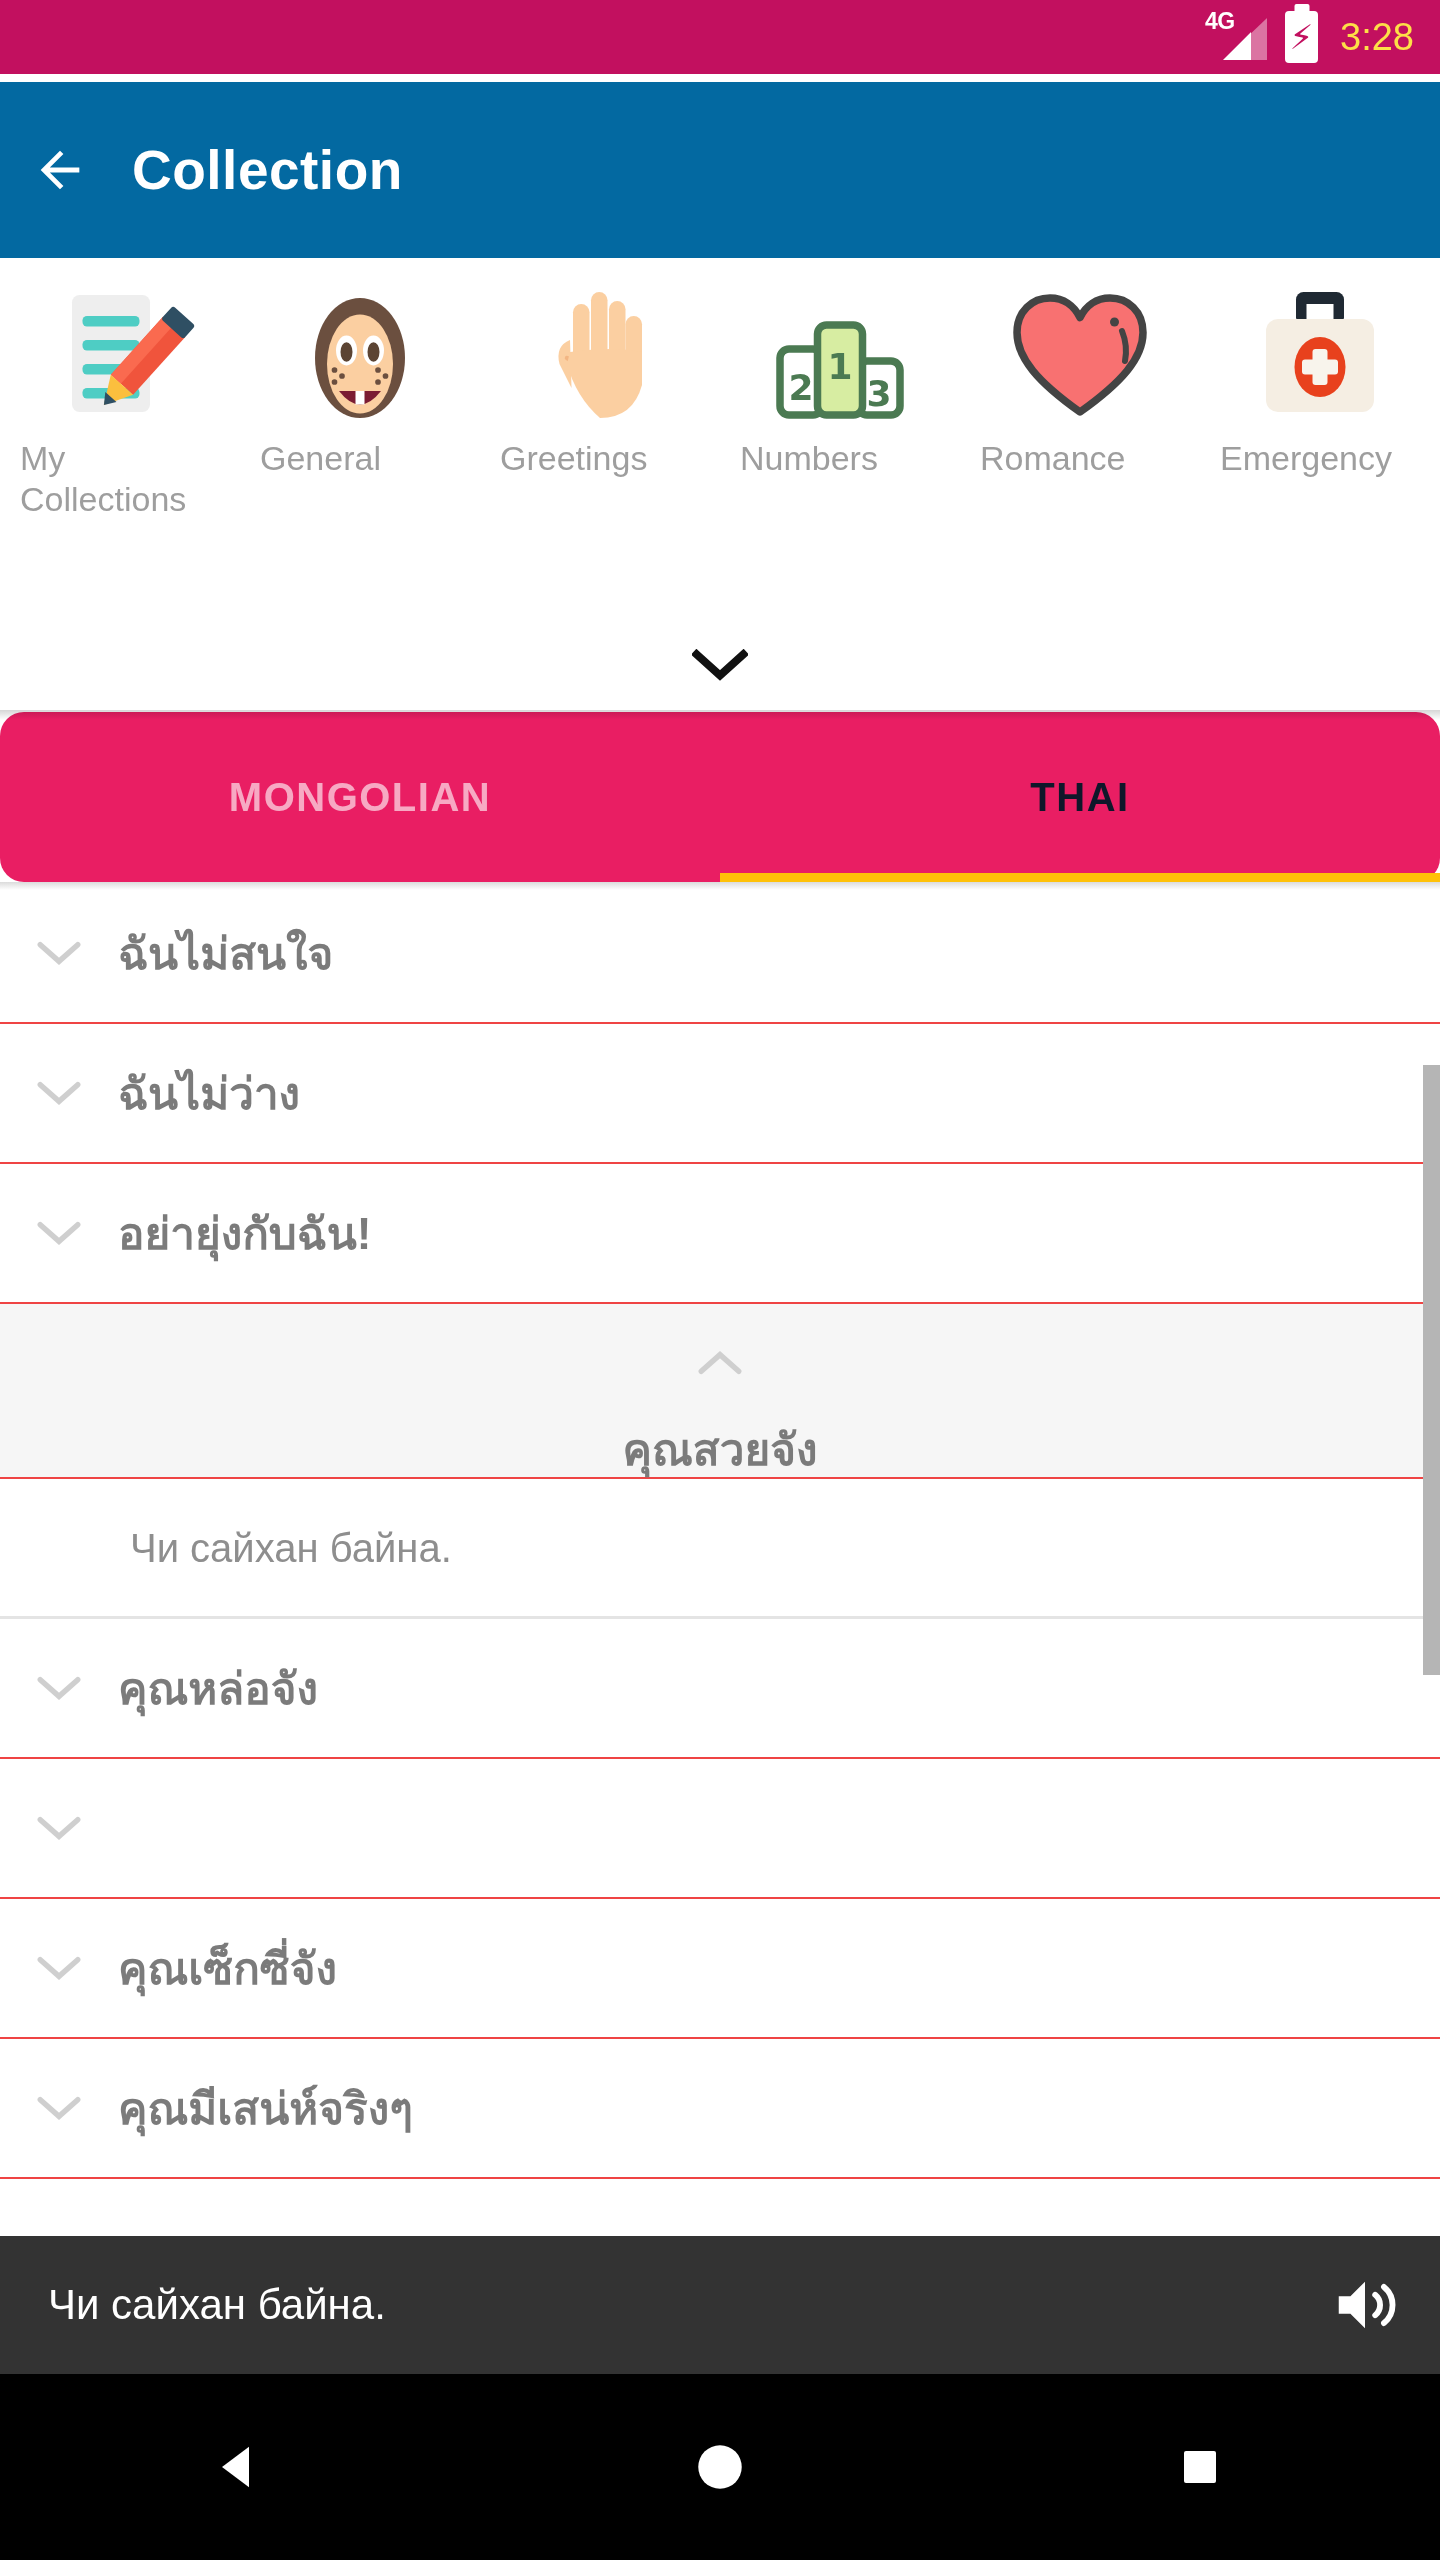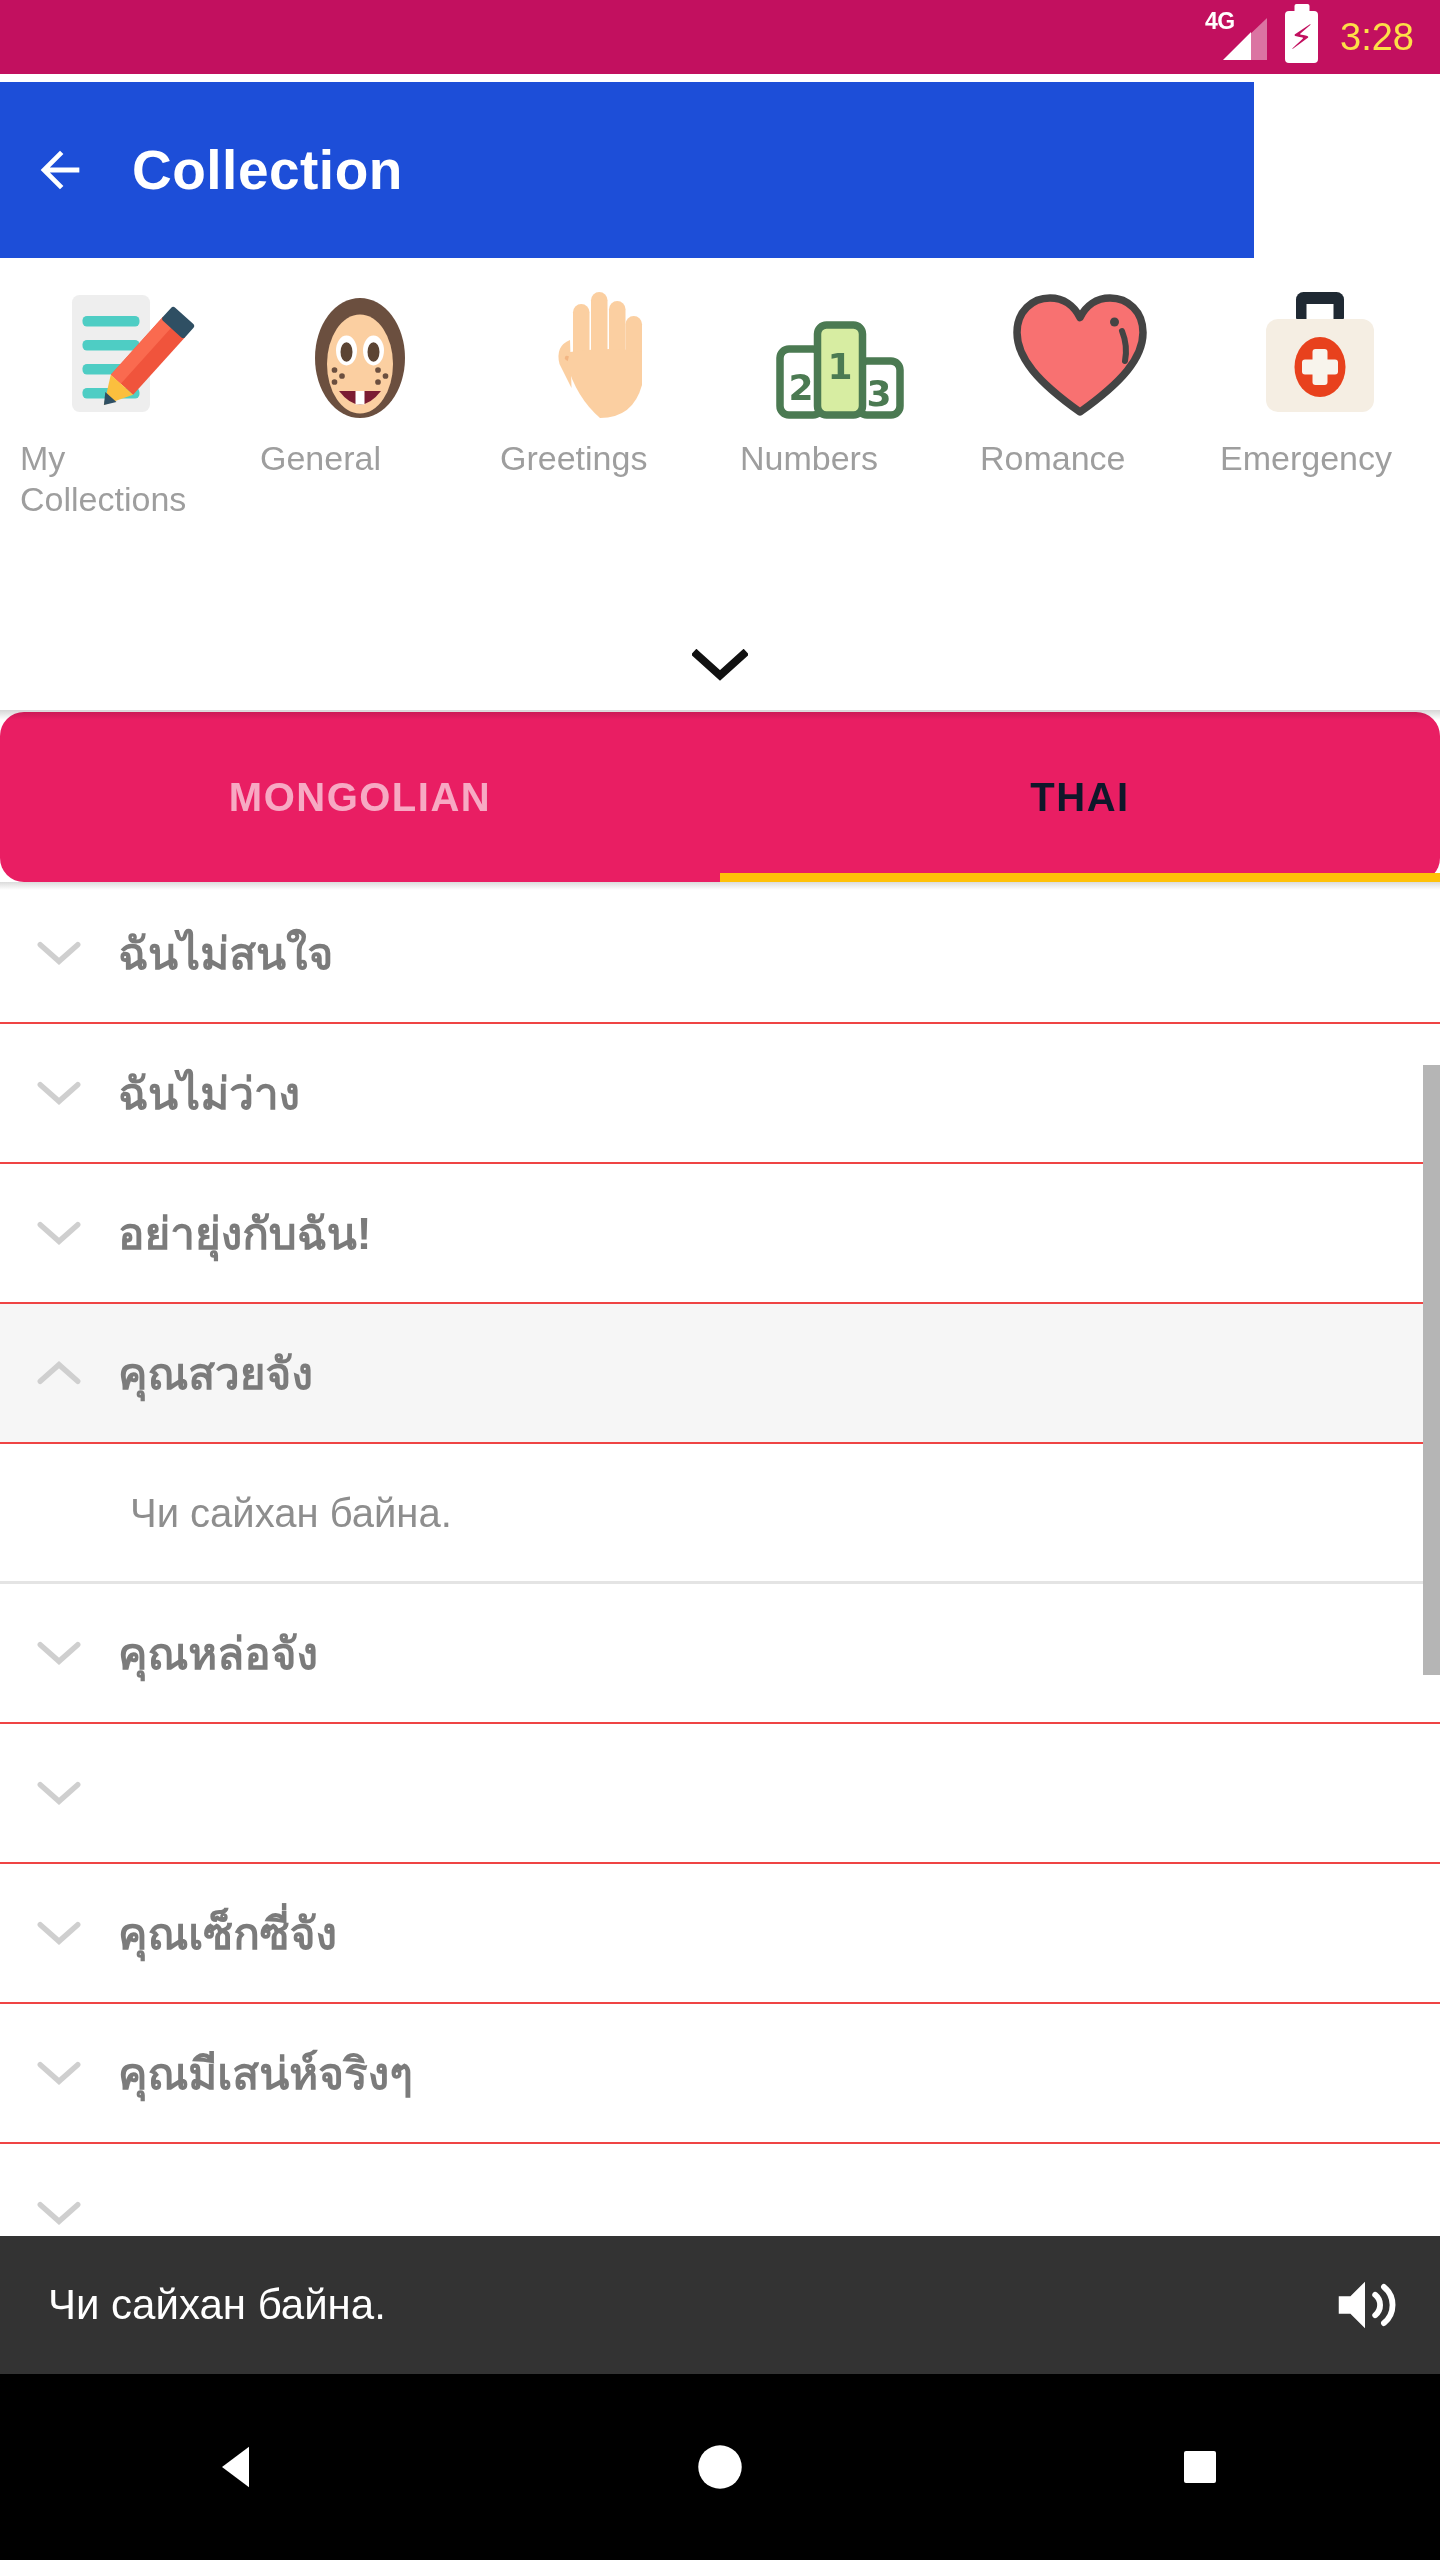--- a/index.html
+++ b/index.html
@@ -45,22 +45,22 @@
   }
   .batt-bolt {
     position:absolute; top:50%; left:50%; transform:translate(-50%,-50%);
     font-size: 34px; color: #c2105f; line-height: 1; font-weight: bold;
   }
   .sb-time {
     color:#fde047; font-size: 38px; font-weight: normal; letter-spacing: 0px;
     line-height: 1; margin-left: 4px;
   }
   .appbar-inner {
-    position:absolute; top:0; left:0; width:1254px; height:176px;
-    background:#1d4ed8;
+    position:absolute; top:0; left:0; width:1440px; height:176px;
+    background:#0369a1;
     display:flex; align-items:center;
   }
   .back-btn {
     width: 120px; height: 176px; display:flex; align-items:center; justify-content:center;
     cursor:pointer;
   }
   .back-arrow { width: 58px; height: 58px; }
   .appbar-title {
     color:#ffffff; font-size: 55px; font-weight: bold; letter-spacing: 0.5px;
     margin-left: 12px;
@@ -133,21 +133,21 @@
     position:absolute; top:884px; left:0; width:1440px; height:1352px;
     background:#ffffff; overflow:hidden;
   }
   .row {
     position:relative; width:1440px; min-height:140px;
     display:flex; align-items:center;
     border-bottom: 2px solid #ef4444;
     background:#ffffff;
     cursor:pointer;
   }
-  .row.expanded { background:#f6f6f6; }
+  .row.expanded { background:#f6f6f6;flex-direction:column; }
   .row-chev {
     width: 118px; display:flex; align-items:center; justify-content:center;
     flex: 0 0 118px;
   }
   .row-text {
     font-size: 44px; font-weight: bold; color:#7b7b7b; line-height:1.25;
   }
   .trans-row {
     position:relative; width:1440px; min-height:140px;
     display:flex; align-items:center;

